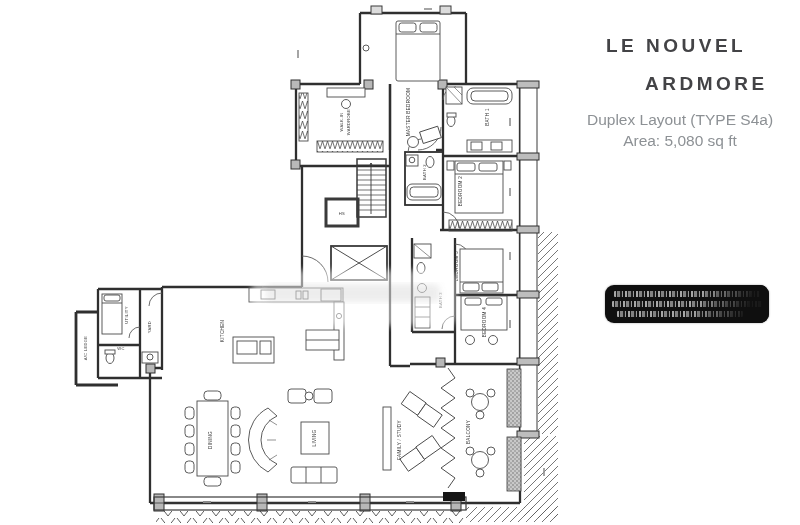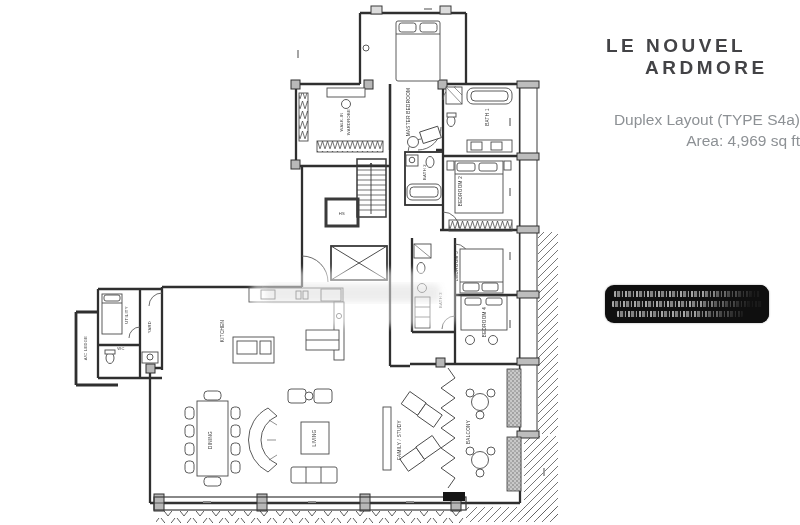--- a/index.html
+++ b/index.html
@@ -3,22 +3,22 @@
 <meta charset="utf-8">
 <style>
   html,body{margin:0;padding:0;background:#fff;}
   body{width:800px;height:525px;font-family:"Liberation Sans",sans-serif;overflow:hidden;}
   .stage{position:relative;width:800px;height:525px;background:#ffffff;padding-left:33px;}
   svg.plan{position:absolute;left:0;top:0;}
   .lbl{font-family:"Liberation Sans",sans-serif;fill:#3a3a3a;font-size:4.6px;letter-spacing:.3px;}
   .lbl.sm{font-size:4.1px;}
   .logo{position:absolute;color:#434346;font-weight:600;letter-spacing:3.5px;font-size:19px;line-height:19px;transform:scaleY(.95);}
   .logo.l1{left:606px;top:36px;}
-  .logo.l2{left:645px;top:58px;}
-  .subtitle{position:absolute;left:560px;top:109px;width:240px;text-align:right;color:#8d9195;font-size:15.5px;line-height:21px;font-weight:400;}
+  .logo.l2{left:645px;top:74px;}
+  .subtitle{position:absolute;left:560px;top:109px;width:240px;text-align:center;color:#8d9195;font-size:15.5px;line-height:21px;font-weight:400;}
   .badge{position:absolute;left:605px;top:285px;width:164px;height:38px;background:#0f0f0f;border-radius:9px;overflow:hidden;box-shadow:0 0 2px rgba(0,0,0,.4);}
   .badge .nl{margin:4px auto 0;height:6px;border-radius:1px;filter:blur(.45px);opacity:.8;
     background:repeating-linear-gradient(90deg,#cfcfcf 0 2px,#1a1a1a 2px 3px,#9f9f9f 3px 6px,#222 6px 8px,#bdbdbd 8px 9px,#111 9px 11px);}
   .badge .nl:nth-child(1){width:146px;margin-top:6px;}
   .badge .nl:nth-child(2){width:150px;}
   .badge .nl:nth-child(3){width:126px;margin-left:12px;}
   .badge::after{content:"";position:absolute;inset:0;background:linear-gradient(115deg,rgba(15,15,15,0) 55%,rgba(15,15,15,.92) 84%);}
 </style>
 </head>
 <body>
@@ -302,21 +302,21 @@
       <rect x="252" y="270" width="205" height="56" rx="10" fill="rgba(255,255,255,0.5)" filter="url(#soft)"></rect>
       <rect x="266" y="284" width="174" height="18" rx="6" fill="rgba(125,125,125,0.14)" filter="url(#soft)"></rect>
     </g>
   </svg>
 
   <div class="logo l1">LE NOUVEL</div>
   <div class="logo l2">ARDMORE</div>
 
   <div class="subtitle">
     <div>Duplex Layout (TYPE S4a)</div>
-    <div>Area: 4,969 sq ft</div>
+    <div>Area: 5,080 sq ft</div>
   </div>
 
   <div class="badge">
     <div class="nl"></div>
     <div class="nl"></div>
     <div class="nl"></div>
   </div>
 
 </div>
 

